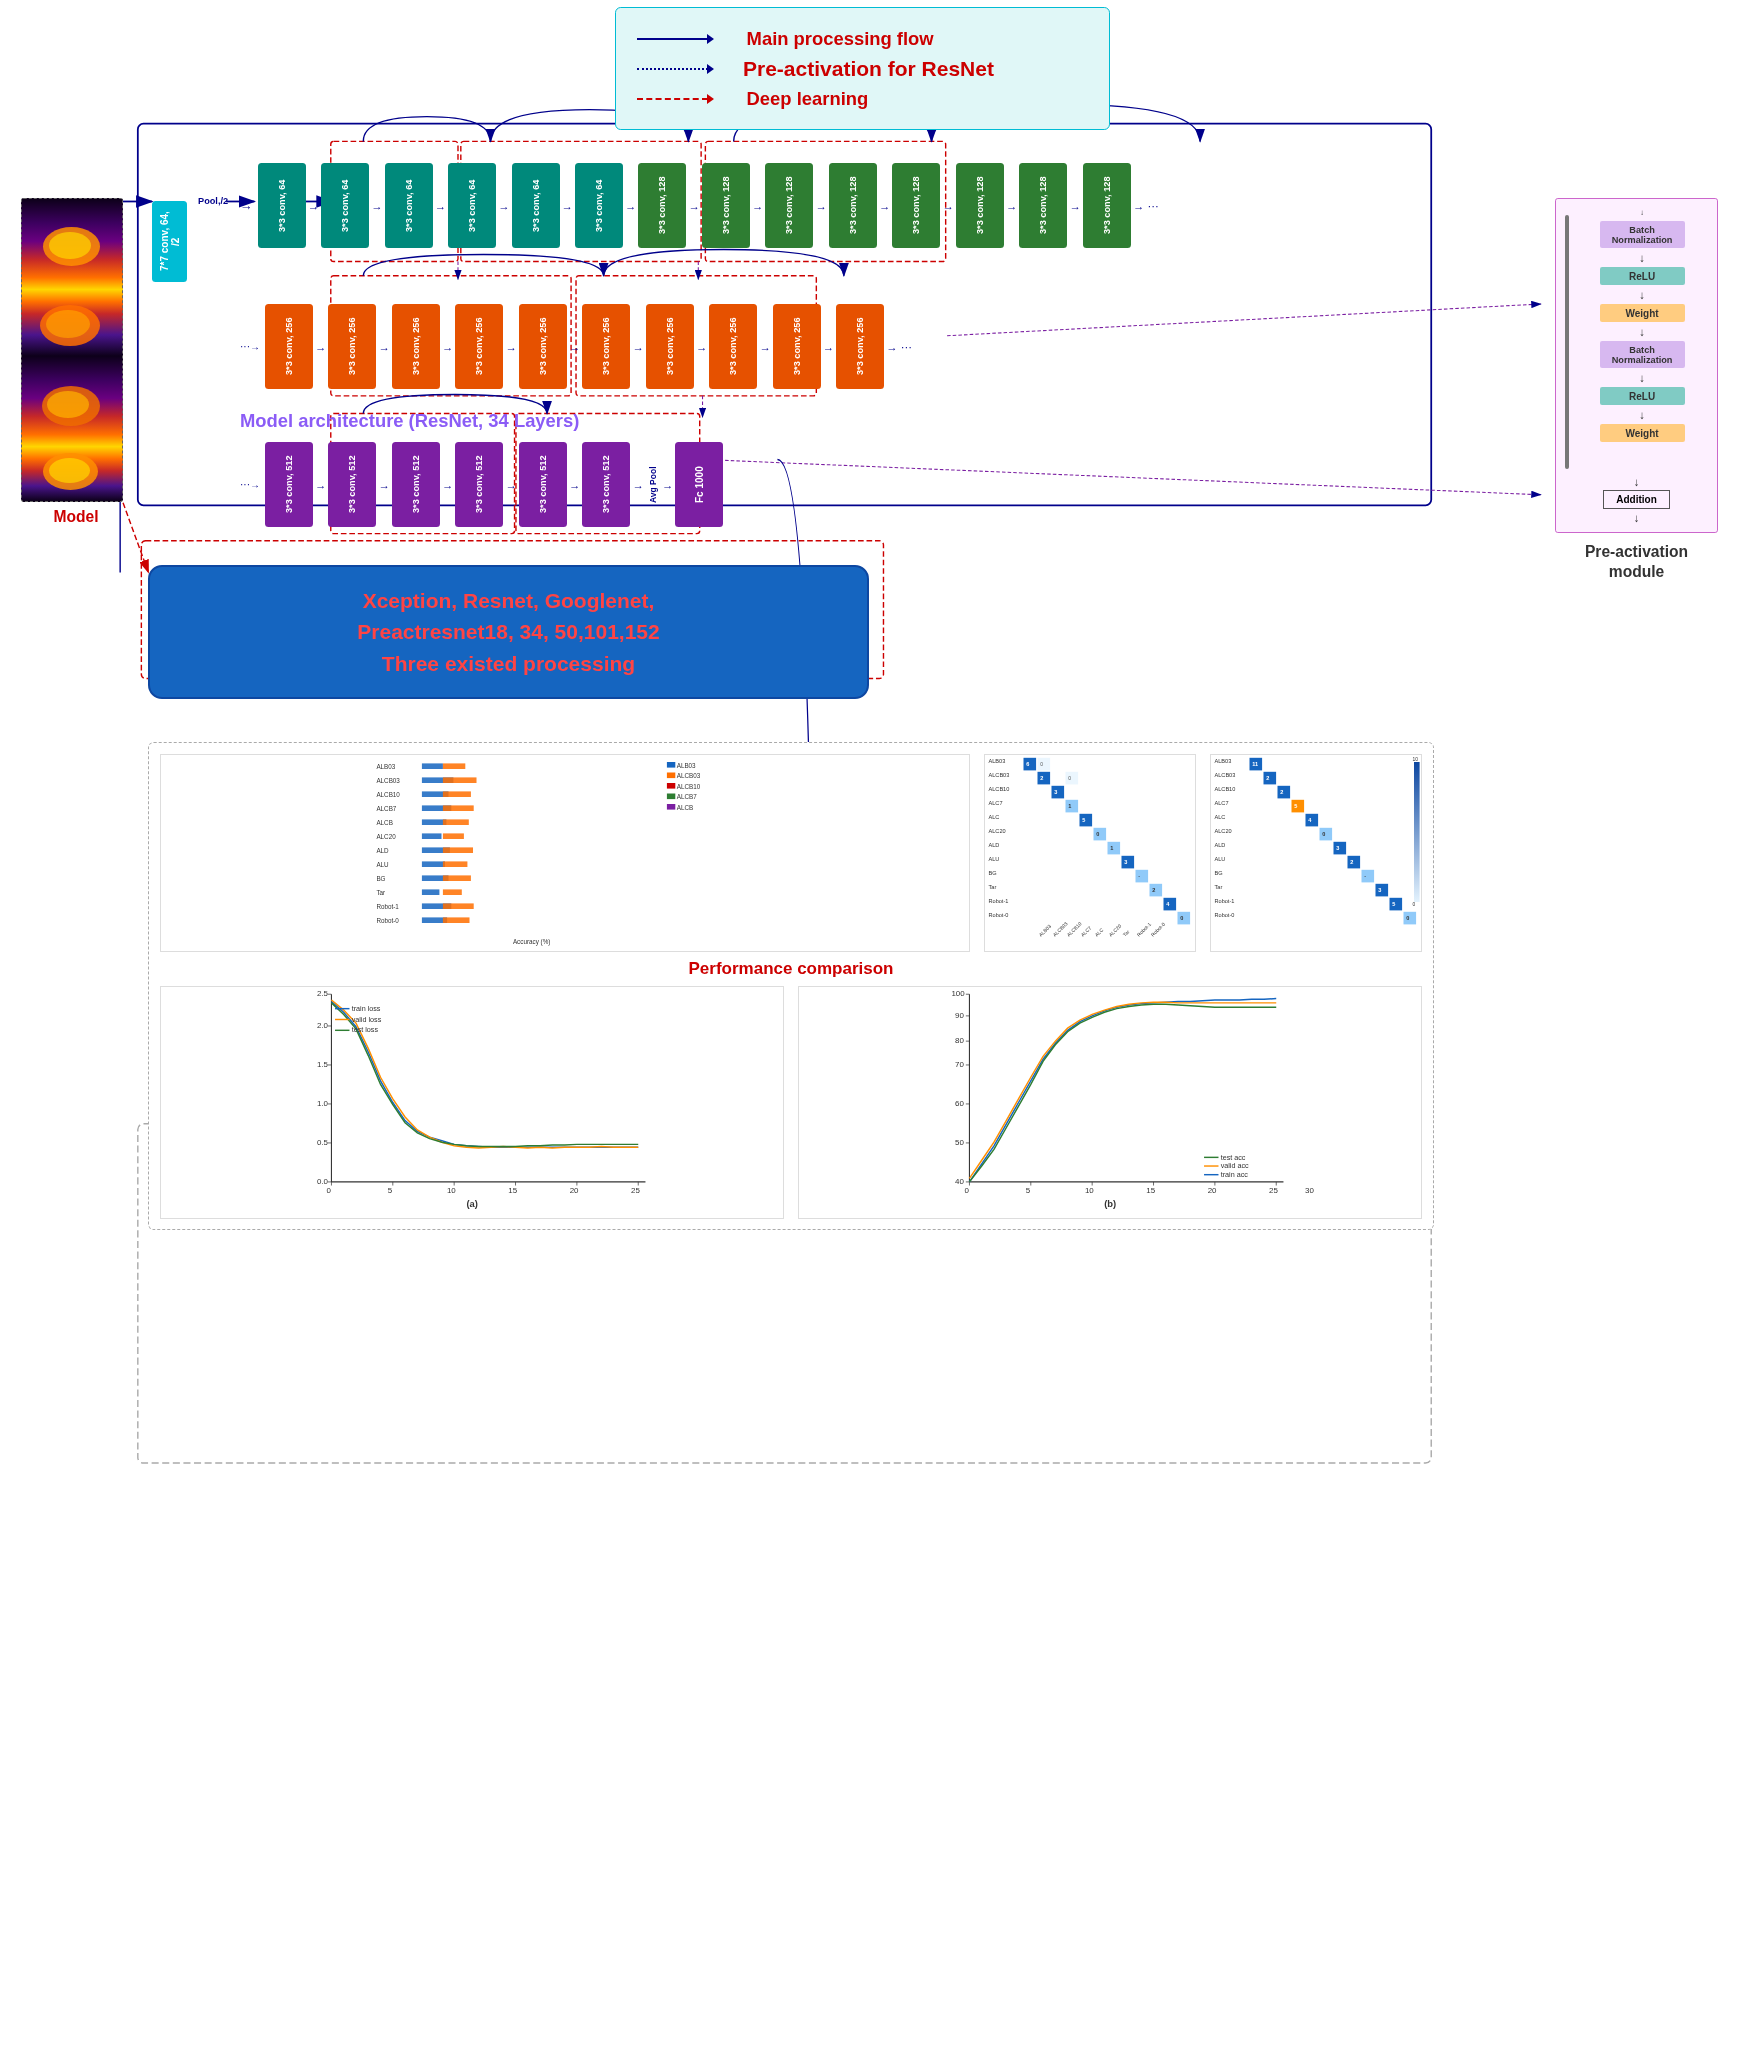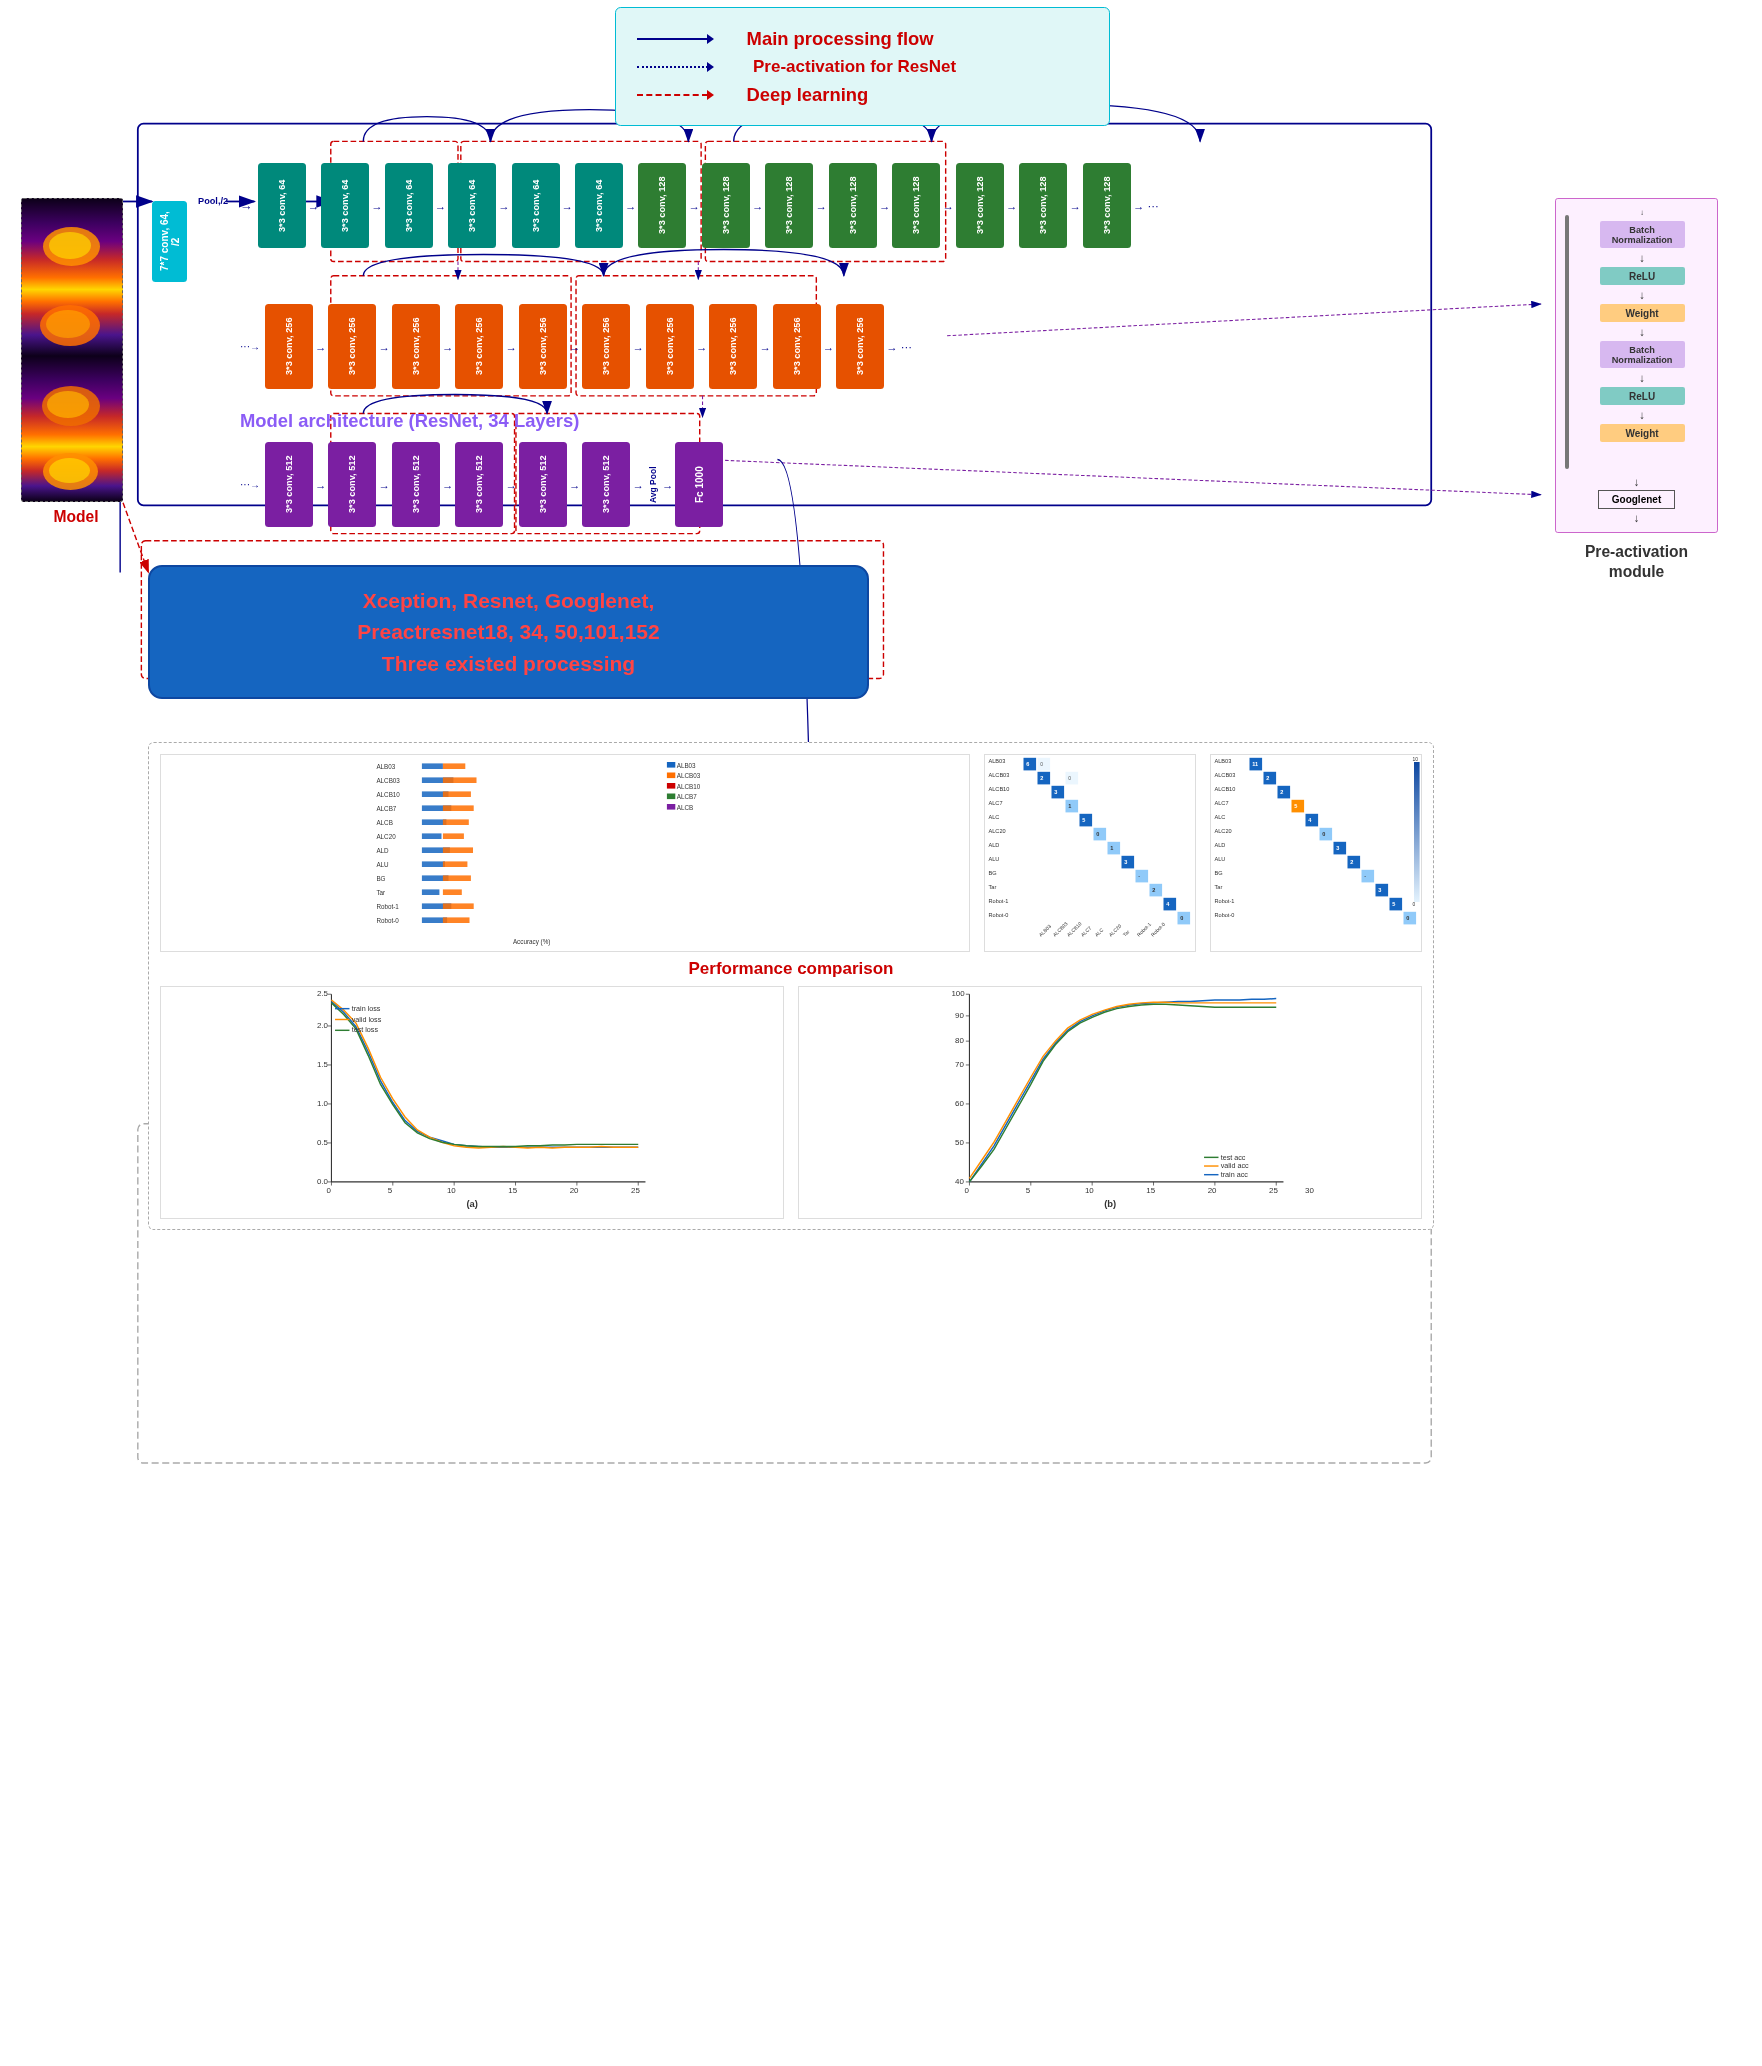--- a/index.html
+++ b/index.html
@@ -238,21 +238,21 @@
         <div style="width:71px; height:2.1px; background:#00008b;"></div>
         <div style="border-left:7px solid #00008b; border-top:5px solid transparent; border-bottom:5px solid transparent; height:0; width:0; margin-left:-0.7px;"></div>
       </div>
       <span style="font-size:18.4px; font-weight:bold; color:#cc0000; margin-left:10.6px;">Main processing flow</span>
     </div>
     <div class="legend-item">
       <div style="display:flex; align-items:center; width:99px; flex-shrink:0;">
         <div style="width:71px; border-top:2.1px dotted #00008b;"></div>
         <div style="border-left:7px solid #00008b; border-top:5px solid transparent; border-bottom:5px solid transparent; height:0; width:0; margin-left:-0.7px;"></div>
       </div>
-      <span style="font-size:17px; font-weight:bold; color:#cc0000; margin-left:17px;">Pre-activation for ResNet</span>
+      <span style="font-size:21px; font-weight:bold; color:#cc0000; margin-left:7px;">Pre-activation for ResNet</span>
     </div>
     <div class="legend-item">
       <div style="display:flex; align-items:center; width:99px; flex-shrink:0;">
         <div style="width:71px; border-top:2.1px dashed #cc0000;"></div>
         <div style="border-left:7px solid #cc0000; border-top:5px solid transparent; border-bottom:5px solid transparent; height:0; width:0; margin-left:-0.7px;"></div>
       </div>
       <span style="font-size:18.4px; font-weight:bold; color:#cc0000; margin-left:10.6px;">Deep learning</span>
     </div>
   </div>
 
@@ -383,21 +383,21 @@
           <div class="preact-block preact-bn" style="background:#d7b8f0; font-size:9.2px; padding:3.5px 0; width:85px; text-align:center; border-radius:2.1px;">Batch<br>Normalization</div>
           <div class="preact-arrow" style="font-size:11.3px;">↓</div>
           <div class="preact-block preact-relu" style="background:#80cbc4; font-size:10px; padding:3.5px 0; width:85px; text-align:center; border-radius:2.1px; font-weight:bold;">ReLU</div>
           <div class="preact-arrow" style="font-size:11.3px;">↓</div>
           <div class="preact-block preact-weight" style="background:#ffcc80; font-size:10px; padding:3.5px 0; width:85px; text-align:center; border-radius:2.1px; font-weight:bold;">Weight</div>
         </div>
       </div>
       <div style="display:flex; flex-direction:column; align-items:center; margin-top:7px;">
         <div style="font-size:11.3px; color:#333;">↓</div>
         <div class="preact-addition" style="border:1.1px solid #555; padding:2.8px 12.7px; font-size:10px; font-weight:bold; margin:2.8px 0;">
-          <span>Googlenet</span>
+          <span>Addition</span>
         </div>
         <div style="font-size:11.3px; color:#333;">↓</div>
       </div>
     </div>
     <div class="preact-label" style="text-align:center; font-size:15.6px; font-weight:bold; margin-top:8.5px; line-height:1.3;">Pre-activation<br>module</div>
   </div>
 
   <div class="approaches-box" style="position:absolute; top:565px; left:148px; width:721px; background:#1565c0; border:2.1px solid #0d47a1; border-radius:14px; padding:17.7px 21px; text-align:center;">
     <div style="color:#ff4444; font-size:21px; font-weight:bold; line-height:1.5;">
       <span>Xception, Resnet, Googlenet,</span>

